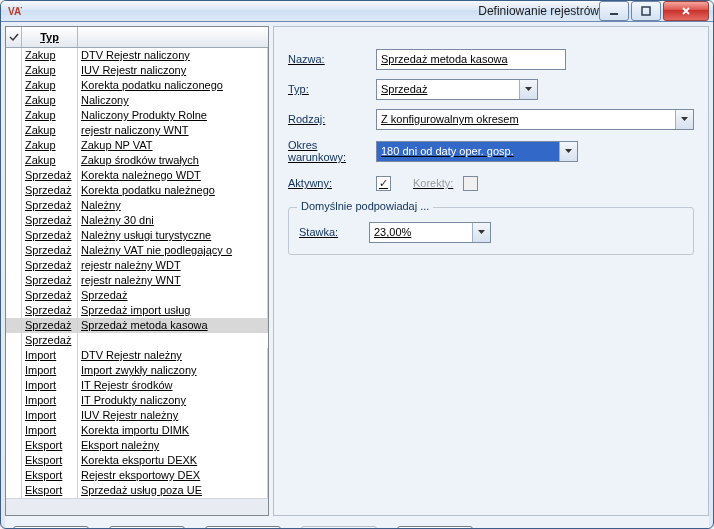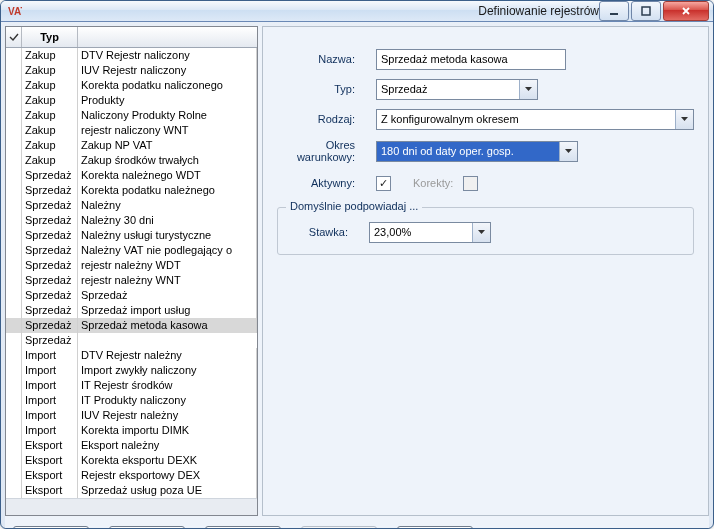--- a/index.html
+++ b/index.html
@@ -42,20 +42,21 @@
     flex: 1;
     margin: 4px;
     display: flex; flex-direction: column;
     background: #eef3fa;
   }
   .main-area {
     flex: 1;
     display: flex;
     gap: 4px;
     overflow: hidden;
+    text-decoration: underline;
   }
   .left-panel {
     width: 264px;
     display: flex; flex-direction: column;
   }
   .grid-wrap {
     flex: 1;
     border: 1px solid #828790;
     background: #fff;
     position: relative;
@@ -109,21 +110,21 @@
   .grid-hspace { height: 16px; background:#e8ecf2; border-top:1px solid #cfd5dd; flex-shrink:0;}
 
   .right-panel {
     flex: 1;
     border: 1px solid #b5bfcb;
     background: #eef3fa;
     padding: 20px 14px 8px 14px;
     position: relative;
   }
   .form-row { display: flex; align-items: center; height: 24px; margin-bottom: 6px; }
-  .form-label { width: 78px; text-align: right; margin-right: 21px; color:#0f2f5b; }
+  .form-label { width: 78px; margin-right: 10px; color:#0f2f5b; }
   .form-label.twoline { line-height: 12px; }
   .text-input {
     width: 180px; height: 19px;
     border: 1px solid #7a8aa0;
     background: #fff;
     padding: 0 4px;
     font-size: 11px;
   }
   .combo {
     display: inline-flex; align-items: stretch;
@@ -229,21 +230,21 @@
                 <div class="cell nazwa">IUV Rejestr naliczony</div>
               </div>
               <div class="row">
                 <div class="cell marker"></div>
                 <div class="cell typ">Zakup</div>
                 <div class="cell nazwa">Korekta podatku naliczonego</div>
               </div>
               <div class="row">
                 <div class="cell marker"></div>
                 <div class="cell typ">Zakup</div>
-                <div class="cell nazwa">Produkty</div>
+                <div class="cell nazwa">Naliczony</div>
               </div>
               <div class="row">
                 <div class="cell marker"></div>
                 <div class="cell typ">Zakup</div>
                 <div class="cell nazwa">Naliczony Produkty Rolne</div>
               </div>
               <div class="row">
                 <div class="cell marker"></div>
                 <div class="cell typ">Zakup</div>
                 <div class="cell nazwa">rejestr naliczony WNT</div>

